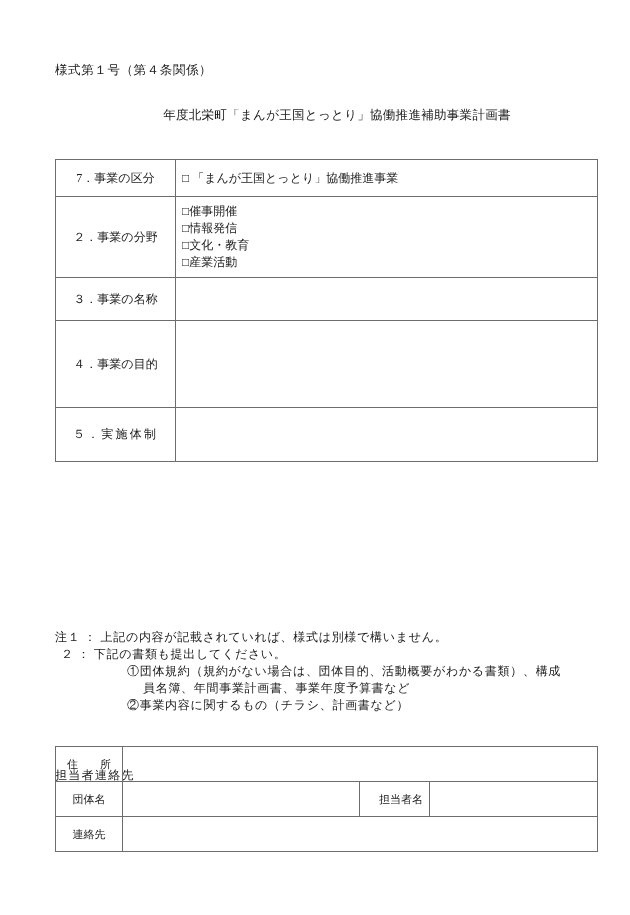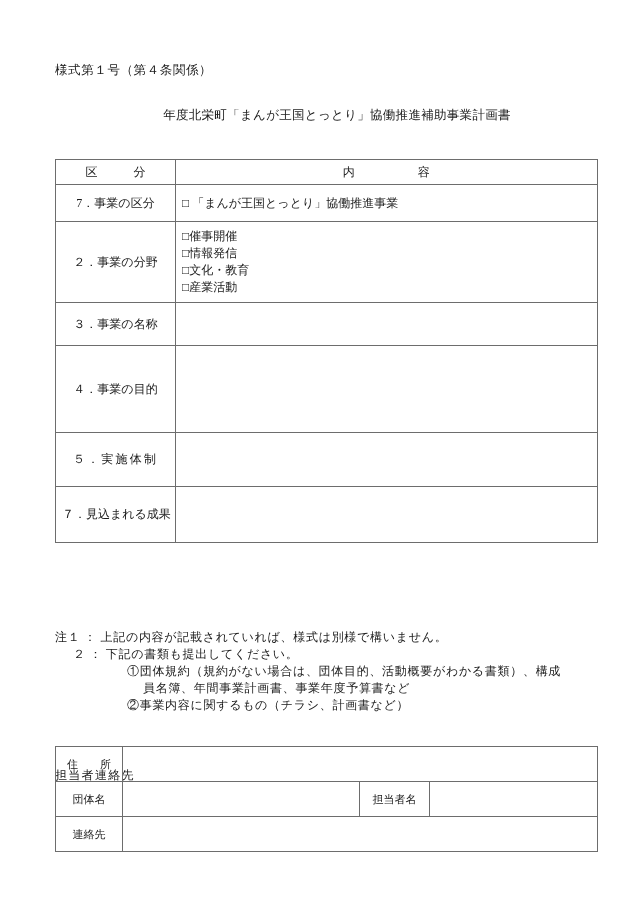--- a/index.html
+++ b/index.html
@@ -94,21 +94,21 @@
     position: absolute;
     left: 55px;
     top: 617px;
     width: 560px;
     font-size: 12px;
     line-height: 17px;
     letter-spacing: 0.7px;
     white-space: nowrap;
   }
   .note-l1 { margin-left: 0px; }
-  .note-l2 { margin-left: 18px; }
+  .note-l2 { margin-left: 6px; }
   .note-l3 { margin-left: 72px; }
   .note-l4 { margin-left: 88px; }
   .note-l5 { margin-left: 72px; }
 
   
   .contact-label {
     position: absolute;
     left: 55px;
     top: 716px;
     font-size: 12px;
@@ -131,43 +131,39 @@
     padding: 0 6px;
     vertical-align: middle;
   }
   .contact-table td.c-label {
     width: 67px;
     text-align: center;
     white-space: nowrap;
   }
   .contact-table td.c-label2 {
     width: 70px;
-    text-align: center;
+    text-align: right;
     white-space: nowrap;
   }
 </style>
 </head>
 <body>
 
 <div class="page">
 
   <div class="form-no">様式第１号（第４条関係）</div>
 
   <div class="doc-title">年度北栄町「まんが王国とっとり」協働推進補助事業計画書</div>
 
   <table class="main-table">
     <colgroup>
         <col style="width:120px">
         <col>
       </colgroup>
     <tbody>
-      <tr class="head">
-        <td class="col-label">区　　　分</td>
-        <td class="col-body hdr-naiyo" style="text-align:center">内　　　　　容</td>
-      </tr>
 
       <tr>
         <td class="col-label" style="height:36px">7．事業の区分</td>
         <td class="col-body">
           <div class="chk-line">□ 「まんが王国とっとり」協働推進事業</div>
         </td>
       </tr>
 
       <tr>
         <td class="col-label" style="height:80px">２．事業の分野</td>
@@ -190,24 +186,20 @@
         <td class="col-label" style="height:86px">４．事業の目的</td>
         <td class="col-body"></td>
       </tr>
 
       <tr>
         <td class="col-label sp-2" style="height:53px">５．実施体制</td>
         <td class="col-body"></td>
       </tr>
 
 
-      <tr>
-        <td class="col-label" style="height:55px">７．見込まれる成果</td>
-        <td class="col-body"></td>
-      </tr>
     </tbody>
   </table>
 
   <div class="notes">
     <div class="note-l1">注１ ： 上記の内容が記載されていれば、様式は別様で構いません。</div>
     <div class="note-l2">２ ： 下記の書類も提出してください。</div>
     <div class="note-l3">①団体規約（規約がない場合は、団体目的、活動概要がわかる書類）、構成</div>
     <div class="note-l4">員名簿、年間事業計画書、事業年度予算書など</div>
     <div class="note-l5">②事業内容に関するもの（チラシ、計画書など）</div>
   </div>

